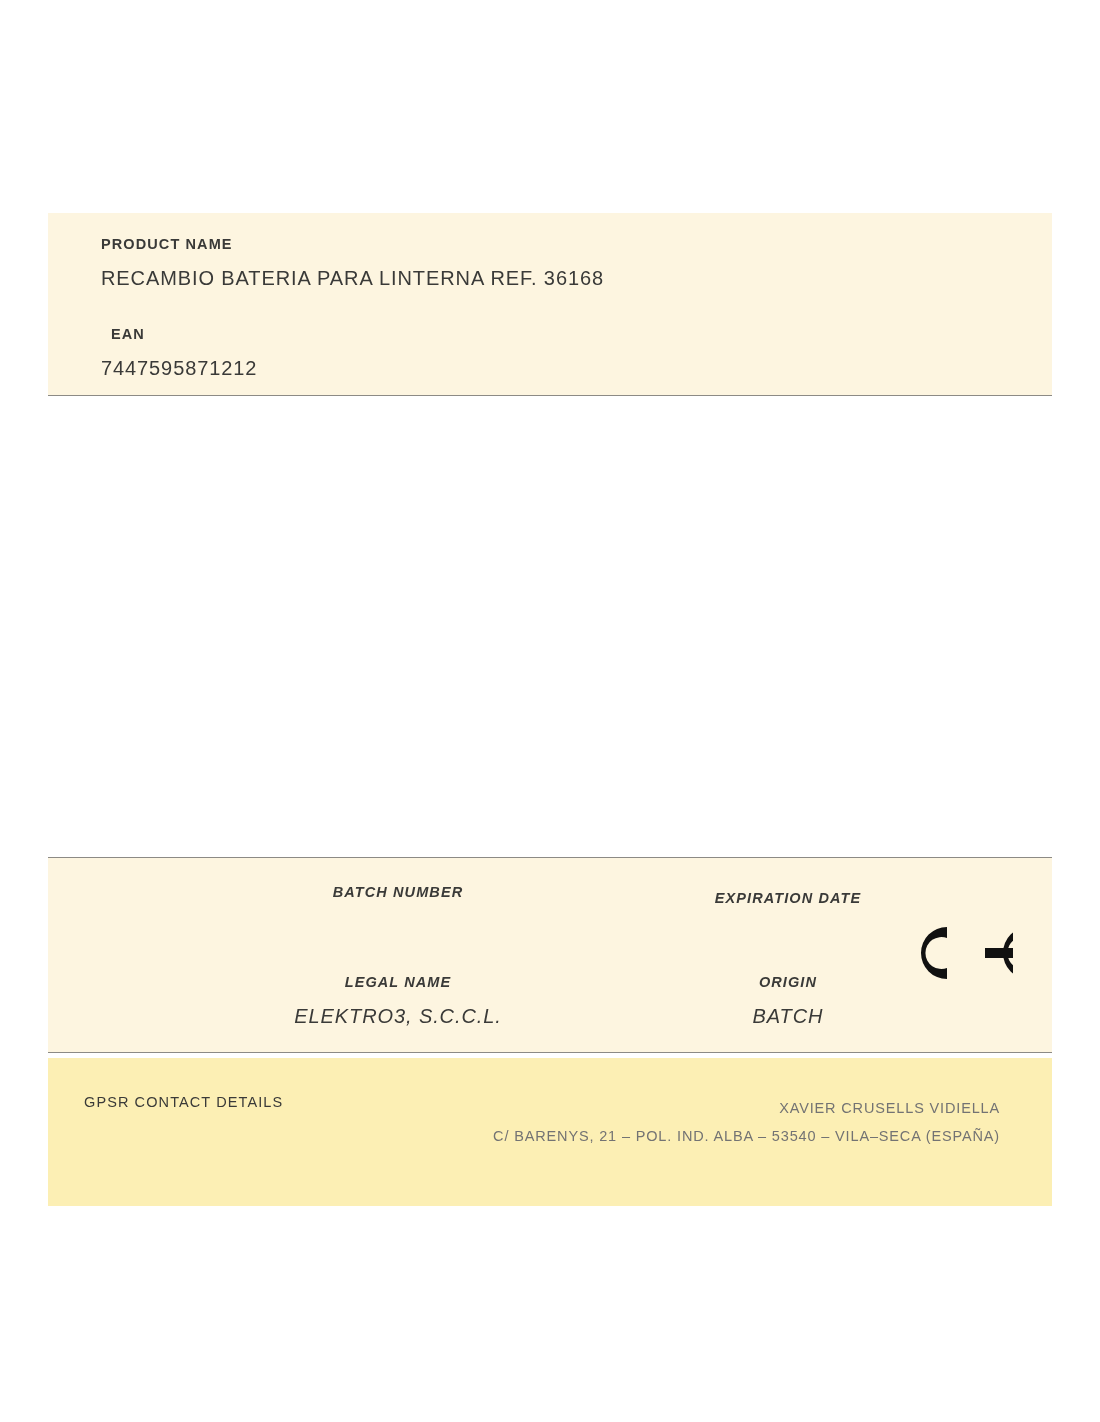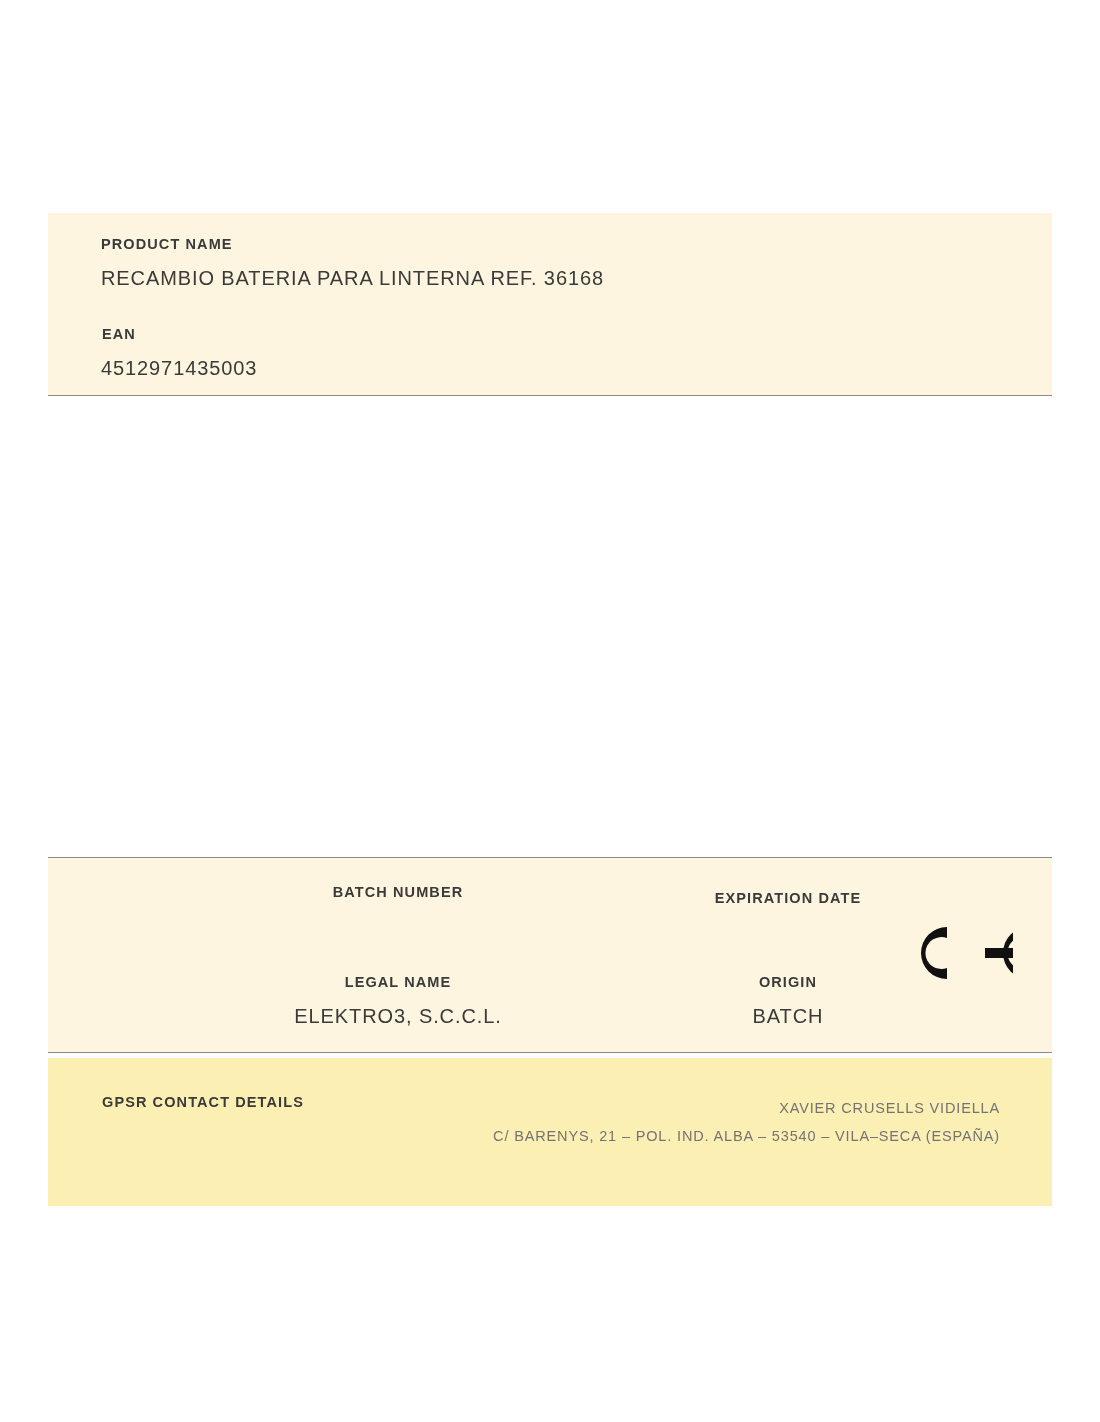--- a/index.html
+++ b/index.html
@@ -52,21 +52,21 @@
     left: 53px;
     top: 23px;
   }
   .top-block .product-name-value {
     position: absolute;
     left: 53px;
     top: 54px;
   }
   .top-block .ean-label {
     position: absolute;
-    left: 54px;
+    left: 63px;
     top: 113px;
     text-align: center;
   }
   .top-block .ean-value {
     position: absolute;
     left: 53px;
     top: 144px;
   }
 
   
@@ -79,20 +79,21 @@
     width: 1004px;
     height: 196px;
     background: #fdf5e0;
     border-top: 1.5px solid #8c8a85;
     border-bottom: 1.5px solid #8c8a85;
     box-sizing: border-box;
   }
   .info-cell {
     position: absolute;
     text-align: center;
+    font-style: italic;
   }
   .batch-label {
     left: 180px;
     top: 26px;
     width: 340px;
   }
   .batch-value {
     left: 180px;
     top: 56px;
     width: 340px;
@@ -140,24 +141,24 @@
     position: absolute;
     left: 48px;
     top: 1058px;
     width: 1004px;
     height: 148px;
     background: #fcefb4;
     box-sizing: border-box;
   }
   .gpsr-label {
     position: absolute;
-    left: 54px;
+    left: 36px;
     top: 36px;
     font-size: 14.5px;
-    font-weight: bold;
+    font-weight: normal;
     letter-spacing: 1.1px;
   }
   .gpsr-lines {
     position: absolute;
     right: 52px;
     top: 36px;
     text-align: right;
   }
   .gpsr-lines div {
     font-size: 14.5px;
@@ -168,21 +169,21 @@
 </style>
 </head>
 <body>
 
 <div class="page">
 
   <section class="top-block">
     <div class="field-label product-name-label">PRODUCT NAME</div>
     <div class="field-value product-name-value">RECAMBIO BATERIA PARA LINTERNA REF. 36168</div>
     <div class="field-label ean-label">EAN</div>
-    <div class="field-value ean-value">4512971435003</div>
+    <div class="field-value ean-value">7447595871212</div>
   </section>
 
   <section class="info-block">
     <div class="info-cell field-label batch-label">BATCH NUMBER</div>
     <div class="info-cell field-value batch-value"></div>
 
     <div class="info-cell field-label exp-label">EXPIRATION DATE</div>
     <div class="info-cell field-value exp-value"></div>
 
     <div class="info-cell field-label legal-label">LEGAL NAME</div>

